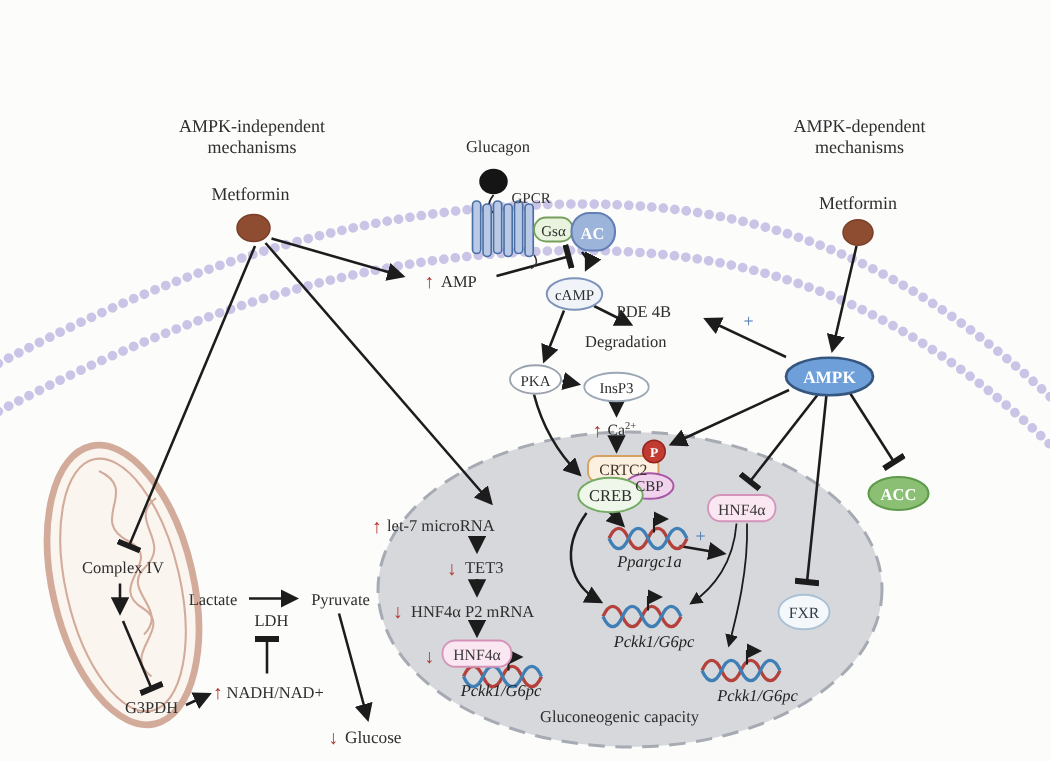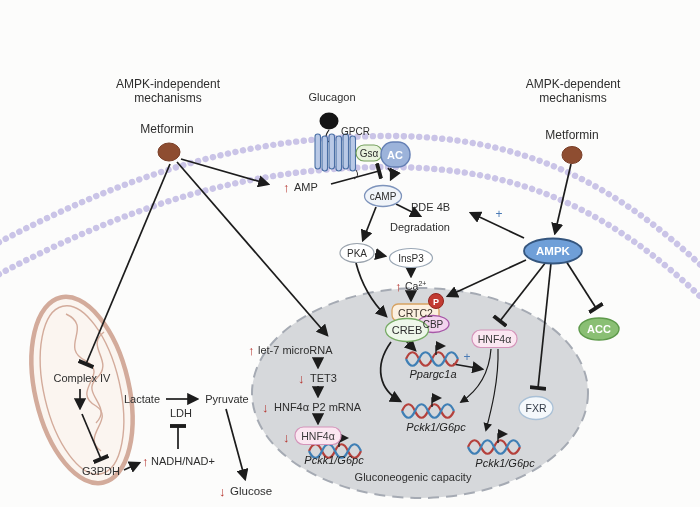--- a/index.html
+++ b/index.html
@@ -1,17 +1,17 @@
 <!DOCTYPE html>
 <html><head>
 <meta charset="utf-8">
 <style>
   html,body{margin:0;padding:0;background:#fcfcfb;}
   .stage{position:relative;width:700px;height:507px;background:#fcfcfb;overflow:hidden;
-         font-family:Liberation Sans, sans-serif;}
+         font-family:Liberation Serif, serif;}
   svg{display:block}
   .ln{stroke:#1c1c1c;stroke-width:1.7;fill:none;}
   .thin{stroke-width:1.2;}
   .memb{stroke:#cac4e7;stroke-width:6.4;fill:none;stroke-linecap:round;stroke-dasharray:0.1 7.6;}
   .mito{stroke:#d3ab9b;fill:#fbf5f0;}
   .mitoline{stroke:#d3ab9b;fill:none;}
   .lbl{font-size:11px;fill:#2e2e2e;}
   .lbl12{font-size:12px;fill:#2e2e2e;}
   .small{font-size:10px;fill:#2e2e2e;}
   .ital{font-style:italic;font-size:11px;fill:#222;}

